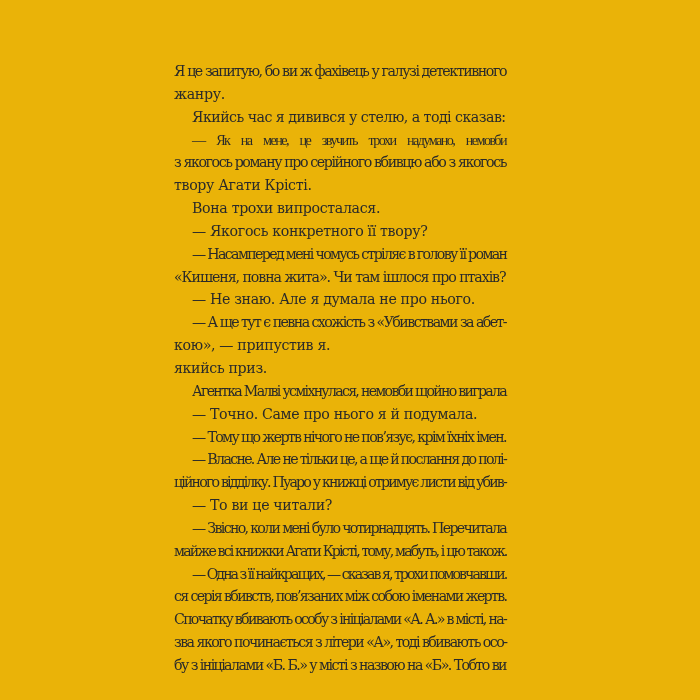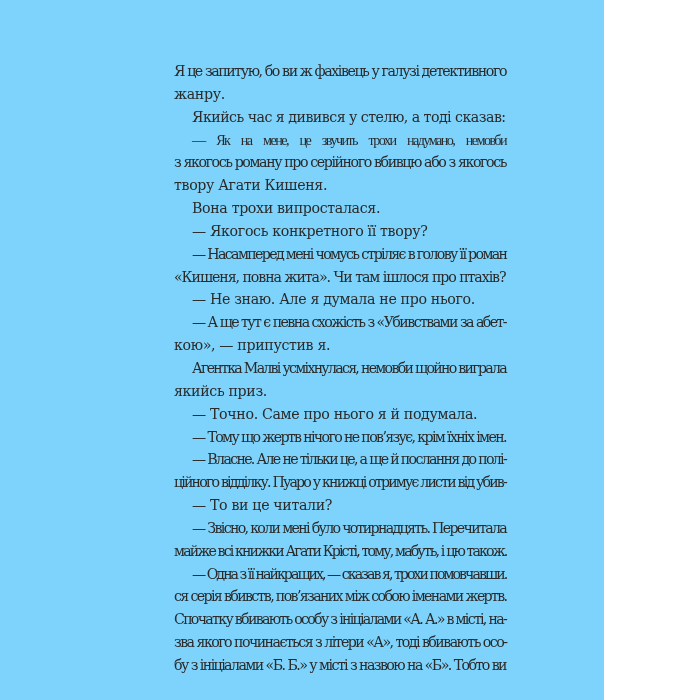--- a/index.html
+++ b/index.html
@@ -1,18 +1,18 @@
 <!DOCTYPE html>
 <html><head>
   <meta charset="utf-8">
   <style>
     html, body { margin: 0; padding: 0; background: #ffffff; }
     body { width: 700px; height: 700px; position: relative; overflow: hidden; }
     .page {
-      position: absolute; left: 0; top: 0; width: 604px; height: 700px; background: #7dd3fc;
+      position: absolute; left: 0; top: 0; width: 700px; height: 700px; background: #eab308;
     }
     .text-block {
       position: absolute;
       left: 174px;
       top: 60px;
       width: 332px;
       font-family: "DejaVu Serif", serif;
       font-size: 14.2px;
       line-height: 22.85px;
       color: #2a2a2a;
@@ -40,30 +40,30 @@
 </head>
 <body>
 
 <div class="page">
   <div class="text-block" id="text-block">
       <span class="line" style="display: block; letter-spacing: -1.42692px;">Я це запитую, бо ви ж фахівець у галузі детективного</span>
       <span class="line last" style="display: block;">жанру.</span>
       <span class="line indent last" style="display: block; letter-spacing: -0.531818px;">Якийсь час я дивився у стелю, а тоді сказав:</span>
       <span class="line indent" style="display: block; letter-spacing: -1.57917px; font-family: Liberation Serif, serif;">— Як на мене, це звучить трохи надумано, немовби</span>
       <span class="line" style="display: block; letter-spacing: -1.40882px;">з якогось роману про серійного вбивцю або з якогось</span>
-      <span class="line last" style="display: block;">твору Агати Кишеня.</span>
+      <span class="line last" style="display: block;">твору Агати Крісті.</span>
       <span class="line indent last" style="display: block;">Вона трохи випросталася.</span>
       <span class="line indent last" style="display: block;">— Якогось конкретного її твору?</span>
       <span class="line indent" style="display: block; letter-spacing: -1.67px;">— Насамперед мені чомусь стріляє в голову її роман</span>
       <span class="line last" style="display: block; letter-spacing: -1.0734px;">«Кишеня, повна жита». Чи там ішлося про птахів?</span>
       <span class="line indent last" style="display: block;">— Не знаю. Але я думала не про нього.</span>
       <span class="line indent" style="display: block; letter-spacing: -1.57px;">— А ще тут є певна схожість з «Убивствами за абет-</span>
       <span class="line last" style="display: block;">кою», — припустив я.</span>
+      <span class="line last" style="display: block;">якийсь приз.</span>
       <span class="line indent" style="display: block; letter-spacing: -1.74583px;">Агентка Малві усміхнулася, немовби щойно виграла</span>
-      <span class="line last" style="display: block;">якийсь приз.</span>
       <span class="line indent last" style="display: block;">— Точно. Саме про нього я й подумала.</span>
       <span class="line indent last" style="display: block; letter-spacing: -1.65769px;">— Тому що жертв нічого не пов’язує, крім їхніх імен.</span>
       <span class="line indent" style="display: block; letter-spacing: -1.69615px;">— Власне. Але не тільки це, а ще й послання до полі-</span>
       <span class="line" style="display: block; letter-spacing: -1.83214px;">ційного відділку. Пуаро у книжці отримує листи від убив-</span>
       <span class="line indent last" style="display: block;">— То ви це читали?</span>
       <span class="line indent" style="display: block; letter-spacing: -1.69694px;">— Звісно, коли мені було чотирнадцять. Перечитала</span>
       <span class="line last" style="display: block; letter-spacing: -1.88571px;">майже всі книжки Агати Крісті, тому, мабуть, і цю також.</span>
       <span class="line indent last" style="display: block; letter-spacing: -1.98462px;">— Одна з її найкращих, — сказав я, трохи помовчавши.</span>
       <span class="line" style="display: block; letter-spacing: -1.65189px;">ся серія вбивств, пов’язаних між собою іменами жертв.</span>
       <span class="line" style="display: block; letter-spacing: -1.71842px;">Спочатку вбивають особу з ініціалами «А. А.» в місті, на-</span>

